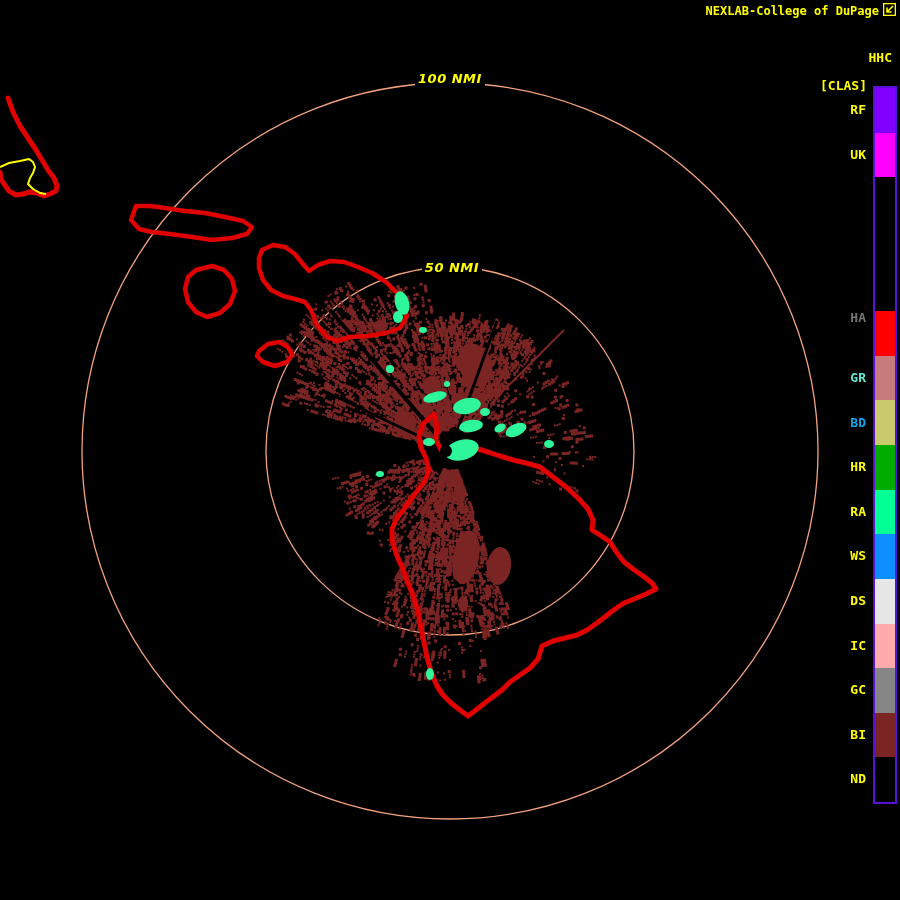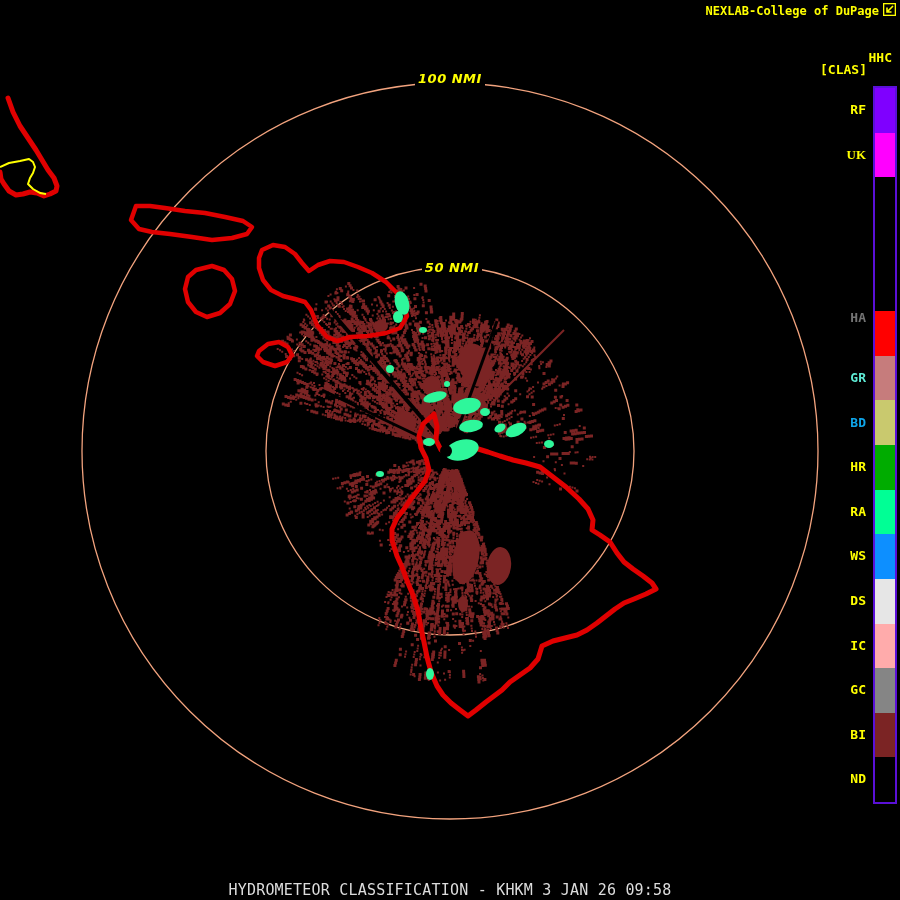--- a/index.html
+++ b/index.html
@@ -4,21 +4,21 @@
 <style>
   html,body{margin:0;padding:0;background:#000;width:900px;height:900px;overflow:hidden;}
   #stage{position:relative;width:900px;height:900px;background:#000;
          font-family:"DejaVu Sans Mono",monospace;}
   #radar-svg{position:absolute;left:0;top:0;}
   #brand{position:absolute;top:4px;right:21px;color:#FFFF00;
          font:bold 12px "DejaVu Sans Mono",monospace;letter-spacing:0;padding-left:48px;}
   #brand-icon{position:absolute;top:3px;right:4px;width:13px;height:13px;}
   #legend-title{position:absolute;top:50px;right:8px;color:#FFFF00;
          font:bold 13px "DejaVu Sans Mono",monospace;}
-  #legend-mode{position:absolute;top:62px;right:33px;color:#FFFF00;
+  #legend-mode{position:absolute;top:78px;right:33px;color:#FFFF00;
          font:bold 13px "DejaVu Sans Mono",monospace;}
   #legend-bar{position:absolute;top:86px;left:873px;width:20px;height:714px;
          display:flex;flex-direction:column;}
   #legend-bar .cell{flex:1 1 auto;}
   #legend-labels span{position:absolute;right:34px;color:#FFFF00;
          font:bold 13px "DejaVu Sans Mono",monospace;line-height:18px;}
   #footer{position:absolute;bottom:1px;left:0;width:900px;text-align:center;
          color:#DCDCDC;font:15px "DejaVu Sans Mono",monospace;letter-spacing:0.2px;}
 </style>
 </head>
@@ -101,28 +101,27 @@
       <div class="cell" style="background: rgb(0, 255, 149);"></div>
       <div class="cell" style="background: rgb(13, 143, 255);"></div>
       <div class="cell" style="background: rgb(230, 230, 230);"></div>
       <div class="cell" style="background: rgb(255, 171, 171);"></div>
       <div class="cell" style="background: rgb(133, 133, 133);"></div>
       <div class="cell" style="background: rgb(123, 36, 36);"></div>
       <div class="cell" style="background: rgb(0, 0, 0);"></div>
     </div>
   <div id="legend-labels">
       <span style="top: 101.3px; color: rgb(255, 255, 0);">RF</span>
-      <span style="top: 145.9px; color: rgb(255, 255, 0); font-family: Liberation Serif, serif;">UK</span>
+      <span style="top: 145.9px; color: rgb(255, 255, 0);">UK</span>
       <span style="top: 309px; color: #737373;">HA</span>
       <span style="top: 368.9px; color: #5eead4;">GR</span>
       <span style="top: 413.5px; color: #0ea5e9;">BD</span>
       <span style="top: 458.1px; color: rgb(255, 255, 0);">HR</span>
       <span style="top: 502.7px; color: rgb(255, 255, 0);">RA</span>
       <span style="top: 547.3px; color: rgb(255, 255, 0);">WS</span>
       <span style="top: 591.9px; color: rgb(255, 255, 0);">DS</span>
       <span style="top: 636.5px; color: rgb(255, 255, 0);">IC</span>
       <span style="top: 681.1px; color: rgb(255, 255, 0);">GC</span>
       <span style="top: 725.7px; color: rgb(255, 255, 0); text-align: right;">BI</span>
       <span style="top: 770.3px; color: rgb(255, 255, 0);">ND</span>
     </div>
 
-  <div id="footer">HYDROMETEOR CLASSIFICATION - KHKM 3 JAN 26 09:58</div>
 </div>
 
 </body></html>

